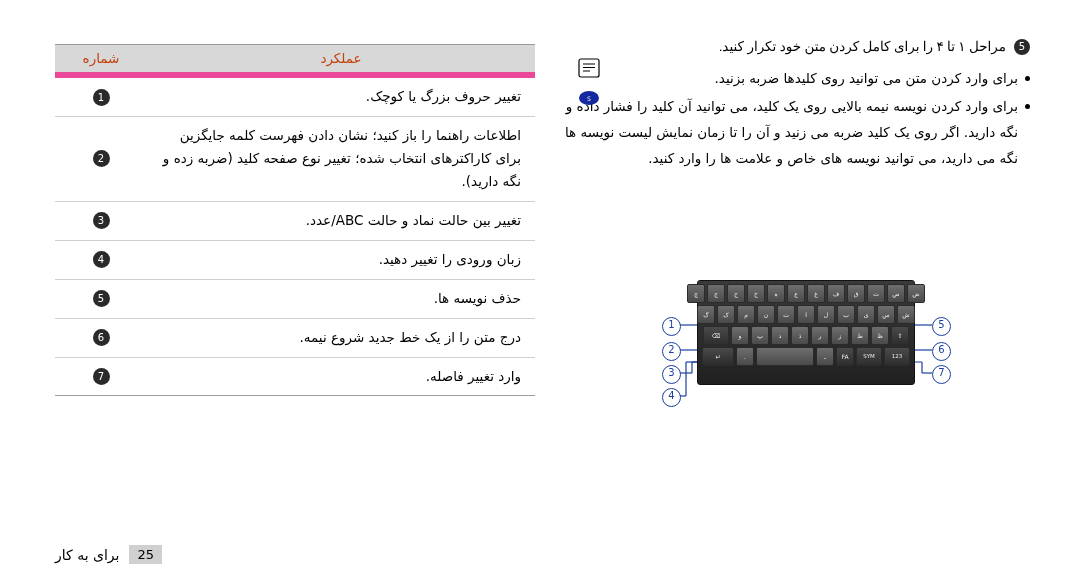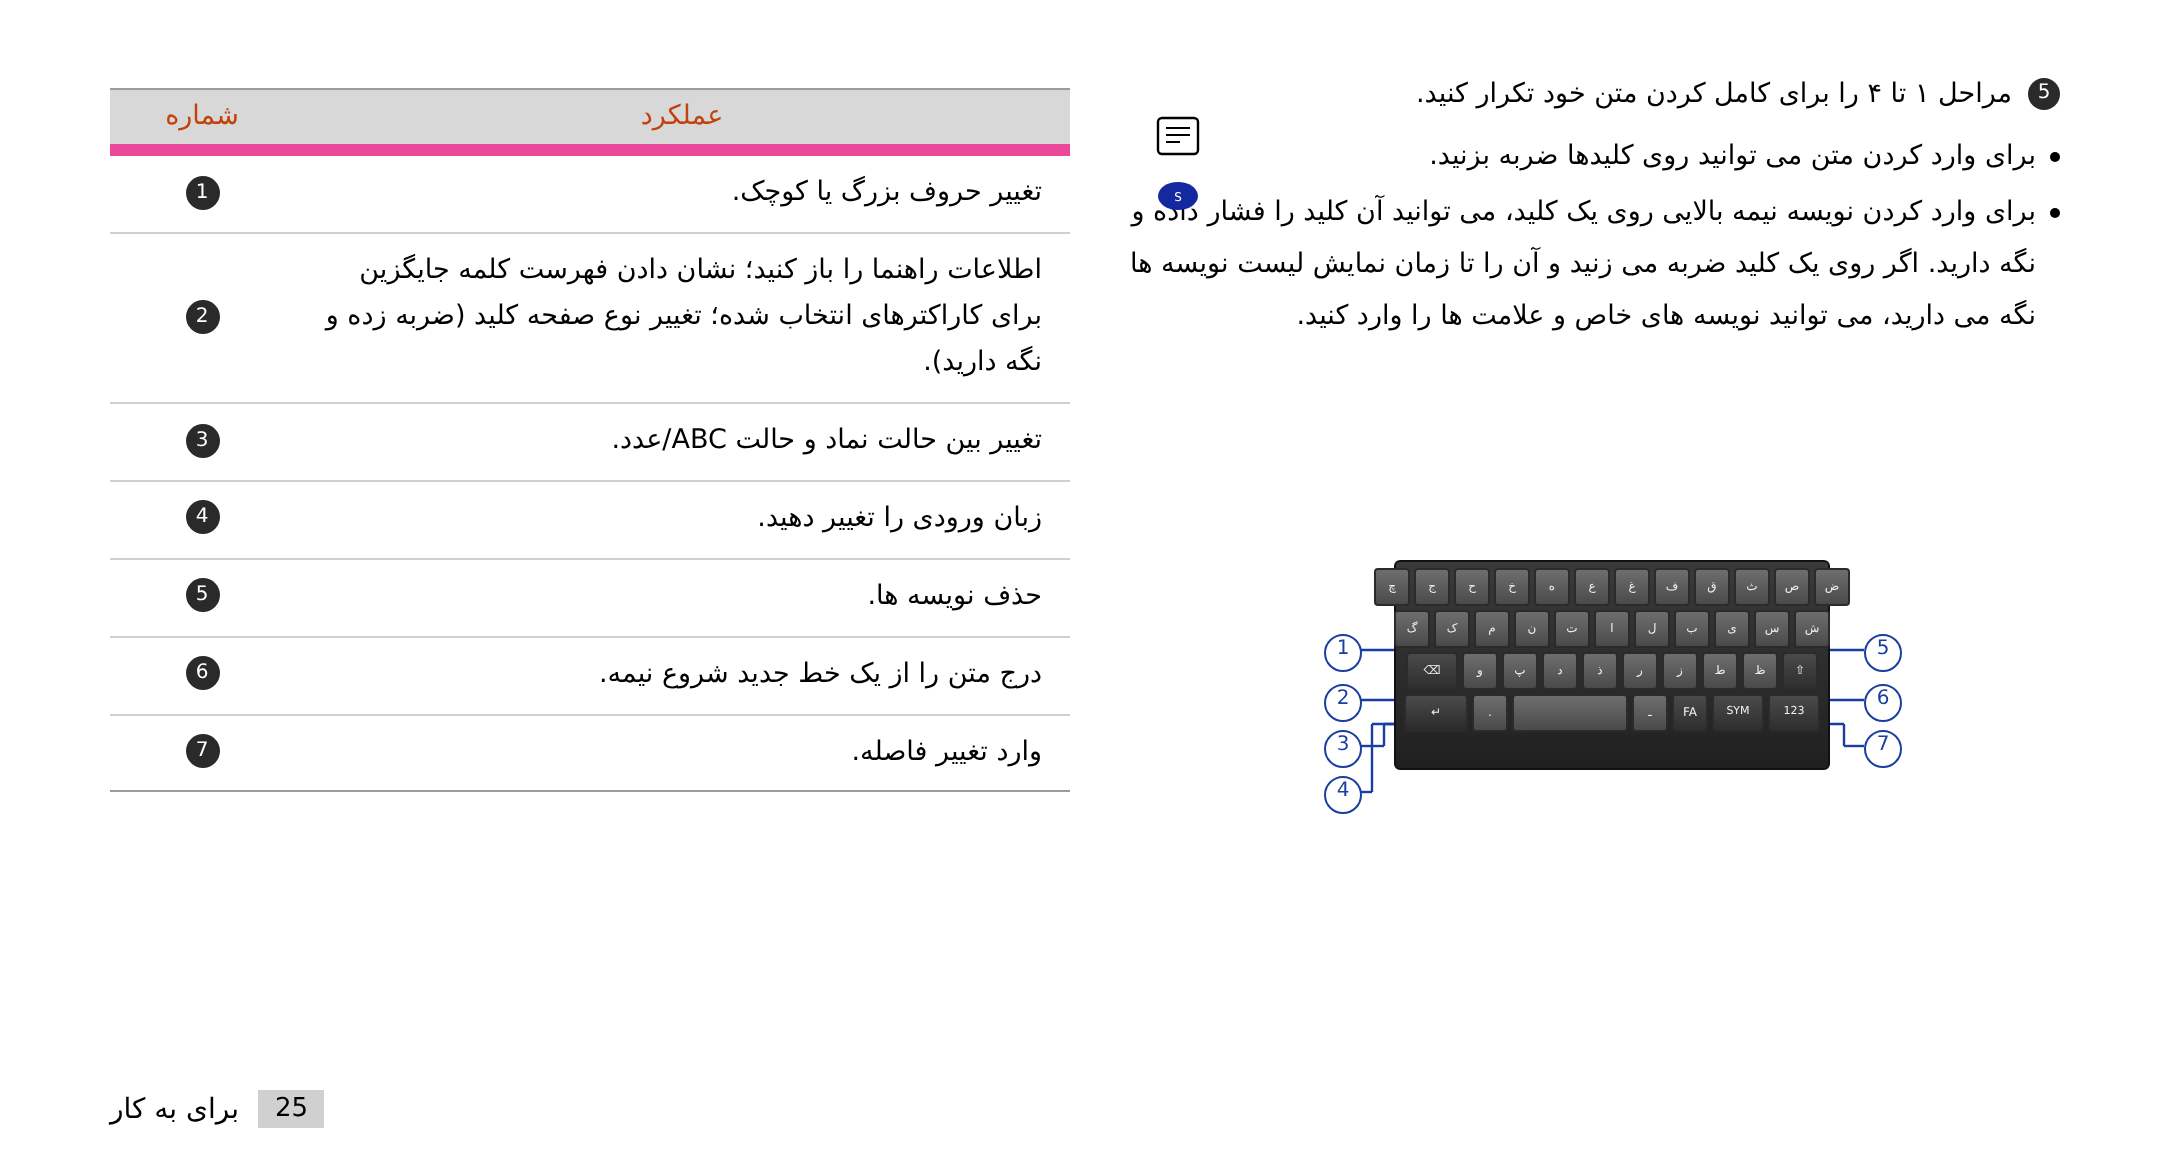--- a/index.html
+++ b/index.html
@@ -99,21 +99,21 @@
     width: 16px;
     height: 16px;
     line-height: 16px;
     border-radius: 50%;
     background: #2a2a2a;
     color: #fff;
     font-size: 10px;
     text-align: center;
     margin-top: 5px;
   }
-  .step-text { flex: 1 1 auto; }
+  .step-text { flex: 1 1 auto; font-family: Liberation Serif, serif; }
 
   .bullets { margin-top: 2px; }
   .bullet-row {
     display: flex;
     flex-direction: row;
     align-items: flex-start;
     gap: 7px;
     margin-bottom: 1px;
   }
   .bullet-dot {

